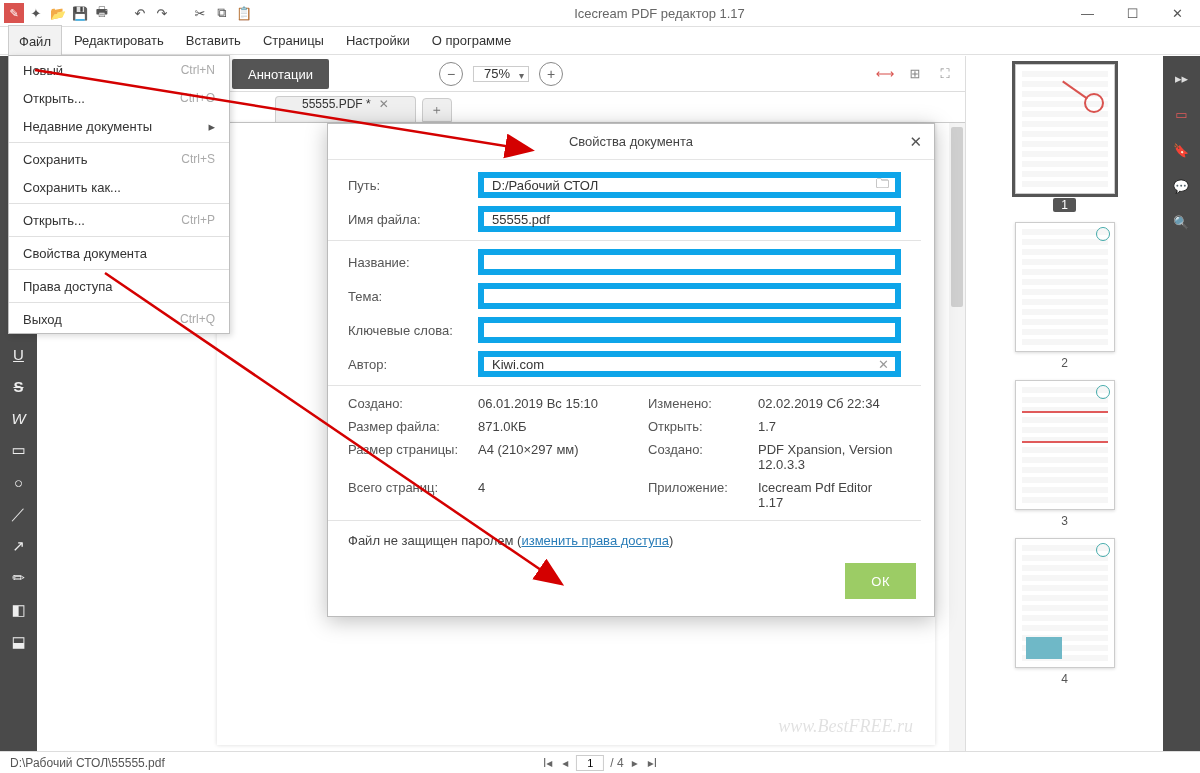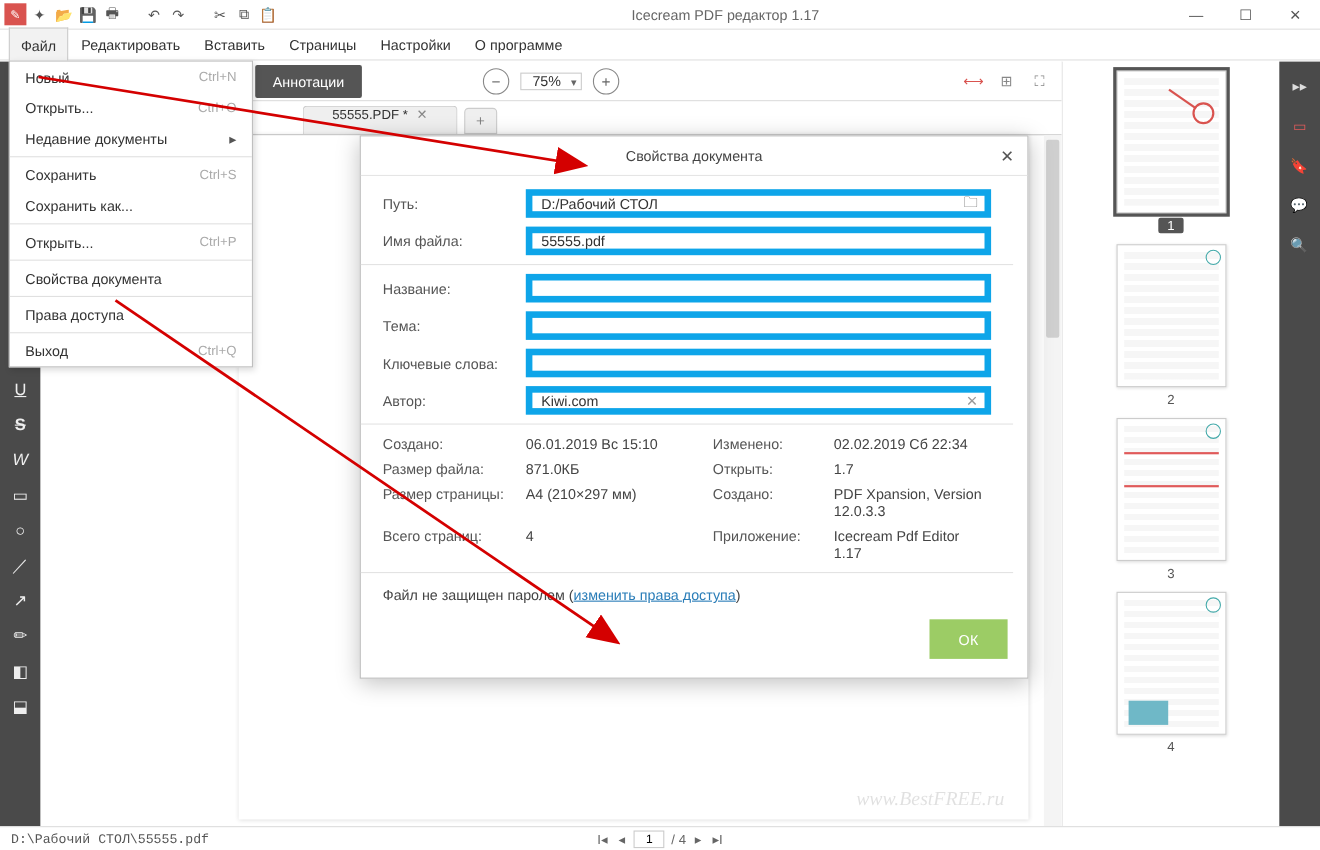--- a/index.html
+++ b/index.html
@@ -61,21 +61,21 @@
 .thumb-wrap { display: flex; flex-direction: column; align-items: center; gap: 4px; }
 .thumb { width: 100px; height: 130px; background: #fff; border: 1px solid #ccc; box-shadow: 0 1px 3px rgba(0,0,0,0.15); position: relative; }
 .thumb.sel { outline: 3px solid #555; }
 .thumb .mini { position: absolute; inset: 6px; background: repeating-linear-gradient(#f6f6f6, #f6f6f6 6px, #fff 6px, #fff 10px); }
 .thumb-num { font-size: 12px; color: #555; }
 .thumb-num.boxed { background: #555; color: #fff; padding: 0 8px; border-radius: 2px; }
 .right-rail { width: 37px; background: #4a4a4a; display: flex; flex-direction: column; align-items: center; padding-top: 8px; gap: 8px; }
 .right-rail .rb { width: 28px; height: 28px; display: flex; align-items: center; justify-content: center; color: #ddd; cursor: pointer; }
 .right-rail .rb.active { color: #e05a5a; }
 .statusbar { position: absolute; left: 0; right: 0; bottom: 0; height: 22px; border-top: 1px solid #ddd; display: flex; align-items: center; padding: 0 10px; font-size: 12px; color: #555; }
-.status-path { flex: 0 0 auto; font-family: Liberation Mono, monospace; }
+.status-path { flex: 0 0 auto; }
 .status-pager { position: absolute; left: 50%; transform: translateX(-50%); display: flex; align-items: center; gap: 6px; color: #666; }
 .status-pager .pg-btn { cursor: pointer; padding: 0 2px; }
 .status-pager .pg-input { width: 28px; height: 16px; border: 1px solid #ccc; text-align: center; font-size: 11px; }
 .scrollbar-v { position: absolute; right: 0; top: 0; bottom: 0; width: 16px; background: #f4f4f4; }
 .scrollbar-v .thumb-sb { position: absolute; left: 2px; right: 2px; top: 4px; height: 180px; background: #cfcfcf; border-radius: 2px; }
 svg.arrow { position: absolute; z-index: 60; pointer-events: none; }
 .red-logo { width: 20px; height: 20px; background: #d9534f; display: flex; align-items: center; justify-content: center; color: #fff; font-size: 11px; }
 .thumb .corner { position:absolute; top:4px; right:4px; width:14px; height:14px; border:1.5px solid #4aa; border-radius:50%; }
 .thumb .redline { position:absolute; left:6px; right:6px; height:2px; background:#e05a5a; }
 </style>

